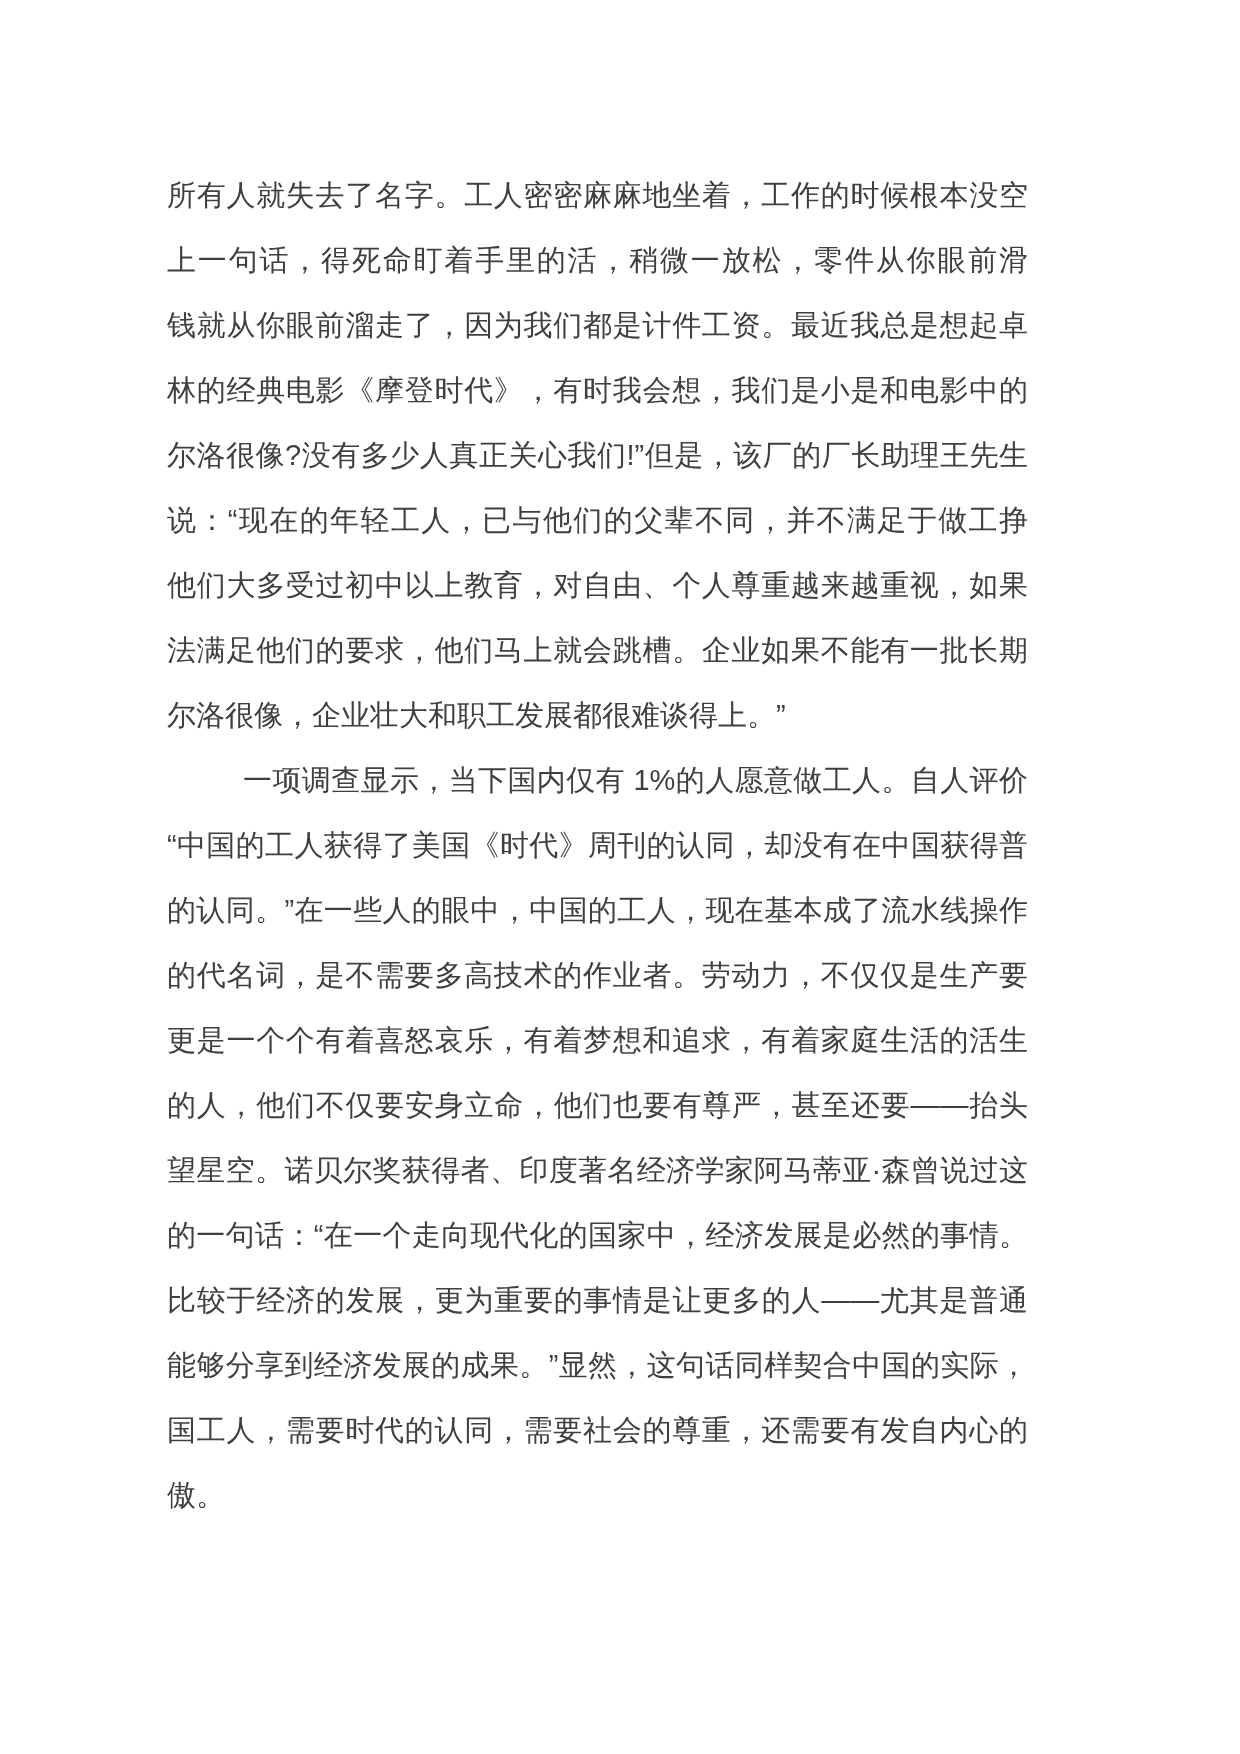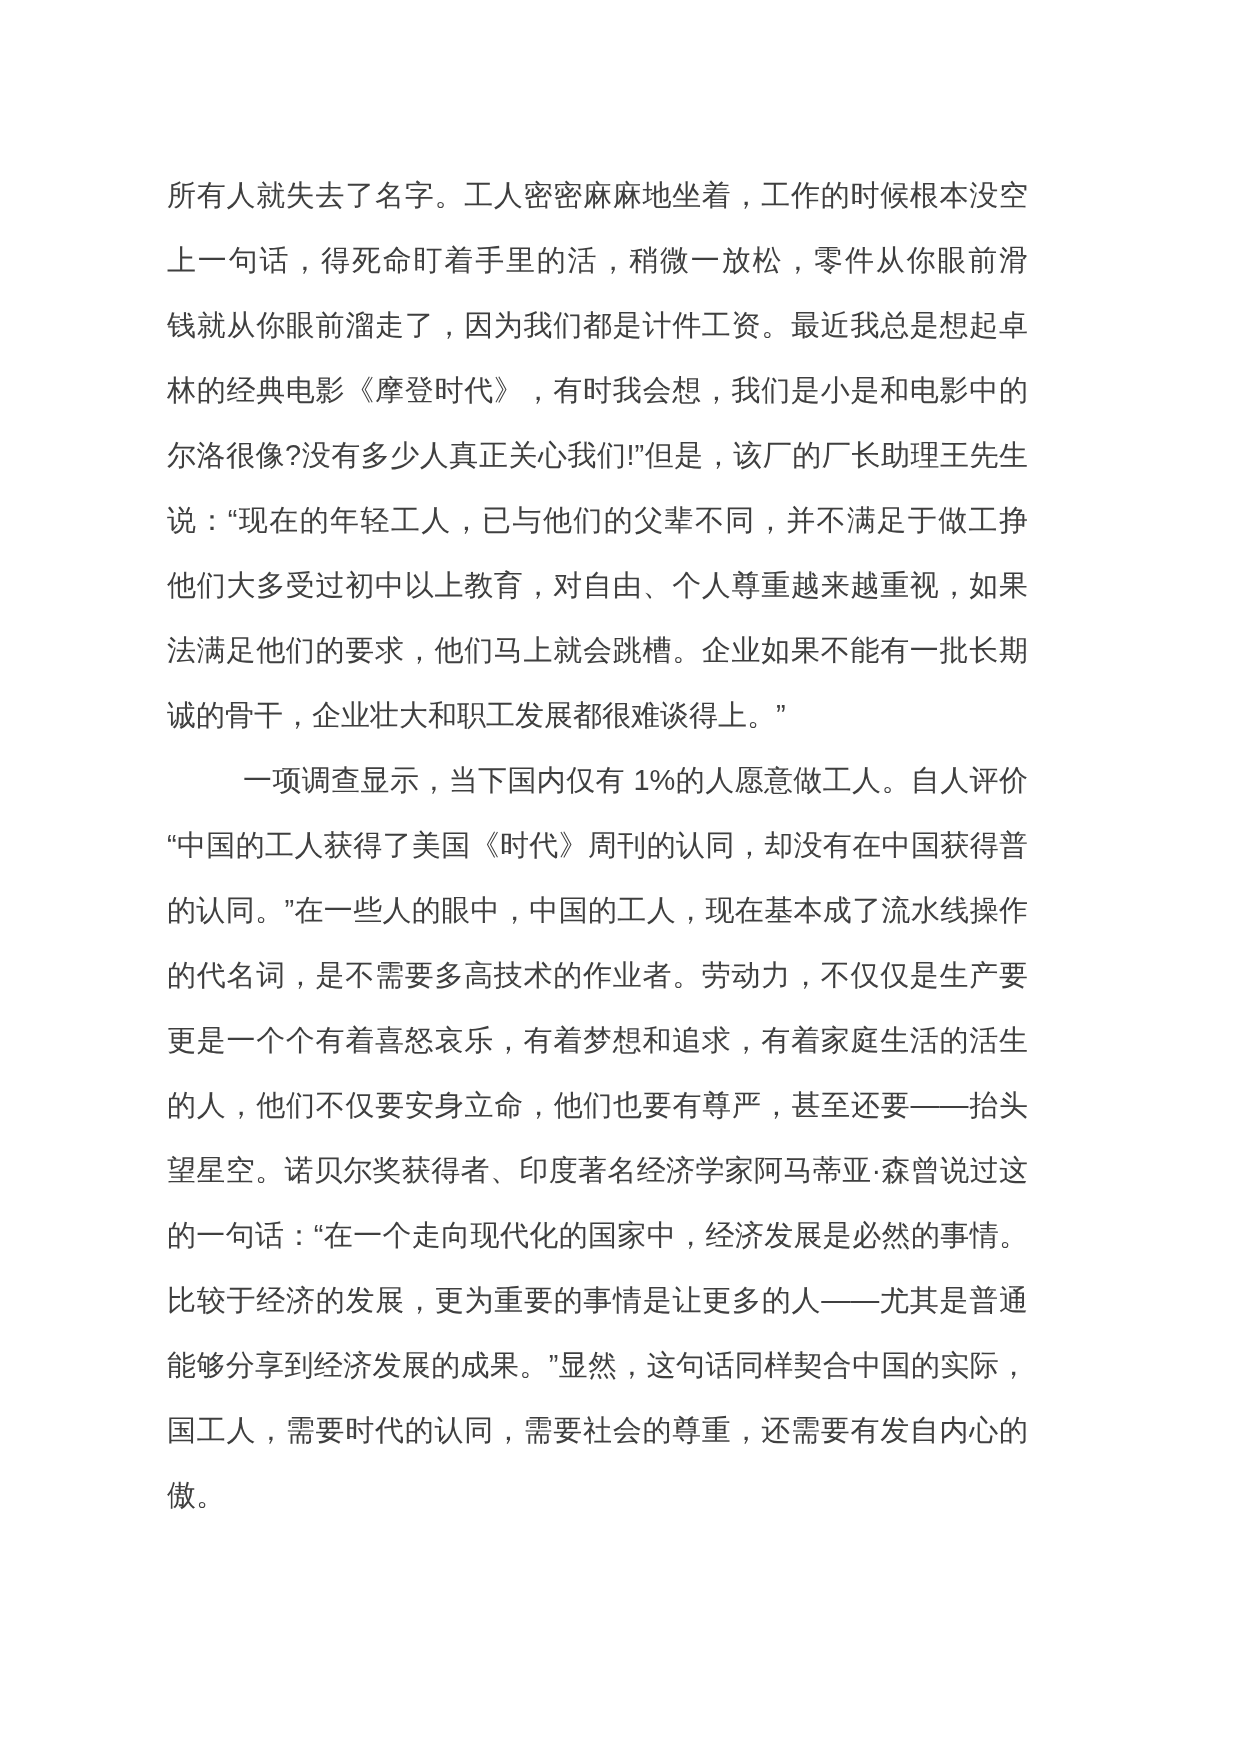--- a/index.html
+++ b/index.html
@@ -51,21 +51,21 @@
   <div class="text-block" style="color: rgb(63, 63, 63);">
       <div class="paragraph">
         <div class="line">所有人就失去了名字。工人密密麻麻地坐着，工作的时候根本没空说</div>
         <div class="line">上一句话，得死命盯着手里的活，稍微一放松，零件从你眼前滑过，</div>
         <div class="line">钱就从你眼前溜走了，因为我们都是计件工资。最近我总是想起卓别</div>
         <div class="line">林的经典电影《摩登时代》，有时我会想，我们是小是和电影中的夏</div>
         <div class="line">尔洛很像?没有多少人真正关心我们!”但是，该厂的厂长助理王先生却</div>
         <div class="line">说：“现在的年轻工人，已与他们的父辈不同，并不满足于做工挣饯。</div>
         <div class="line">他们大多受过初中以上教育，对自由、个人尊重越来越重视，如果无</div>
         <div class="line">法满足他们的要求，他们马上就会跳槽。企业如果不能有一批长期忠</div>
-        <div class="line last">诚的骨干，企业壮大和职工发展都很难谈得上。”</div>
+        <div class="line last">尔洛很像，企业壮大和职工发展都很难谈得上。”</div>
       </div>
       <div class="paragraph">
         <div class="line indent">一项调查显示，当下国内仅有 1%的人愿意做工人。自人评价道：</div>
         <div class="line">“中国的工人获得了美国《时代》周刊的认同，却没有在中国获得普遍</div>
         <div class="line">的认同。”在一些人的眼中，中国的工人，现在基本成了流水线操作者</div>
         <div class="line">的代名词，是不需要多高技术的作业者。劳动力，不仅仅是生产要素，</div>
         <div class="line">更是一个个有着喜怒哀乐，有着梦想和追求，有着家庭生活的活生生</div>
         <div class="line">的人，他们不仅要安身立命，他们也要有尊严，甚至还要——抬头仰</div>
         <div class="line">望星空。诺贝尔奖获得者、印度著名经济学家阿马蒂亚·森曾说过这样</div>
         <div class="line">的一句话：“在一个走向现代化的国家中，经济发展是必然的事情。相</div>

